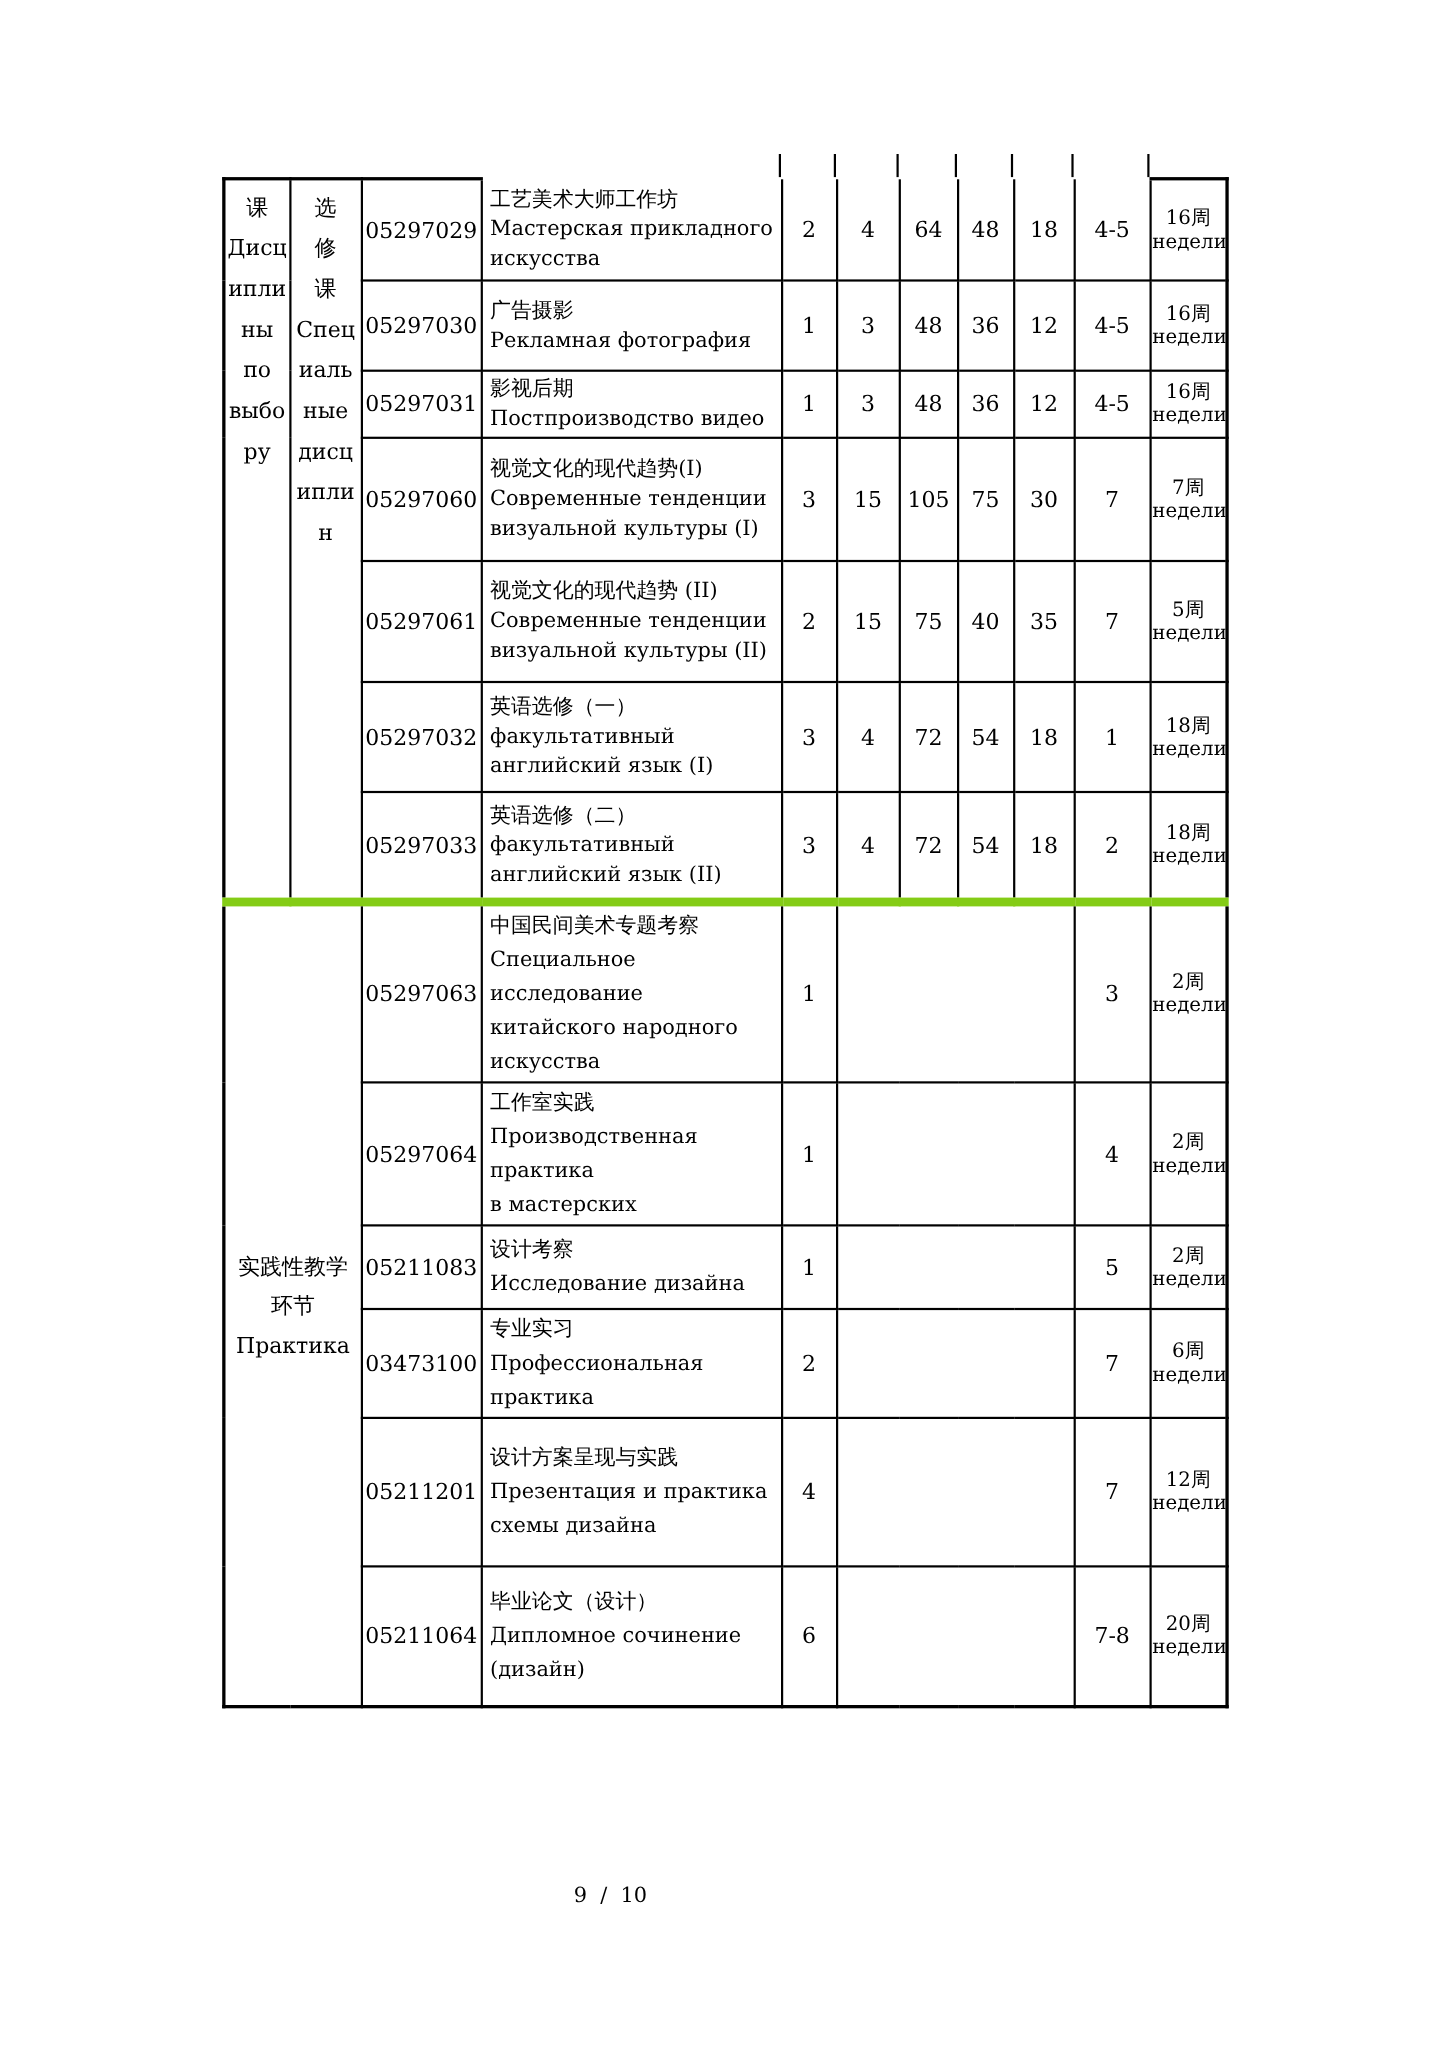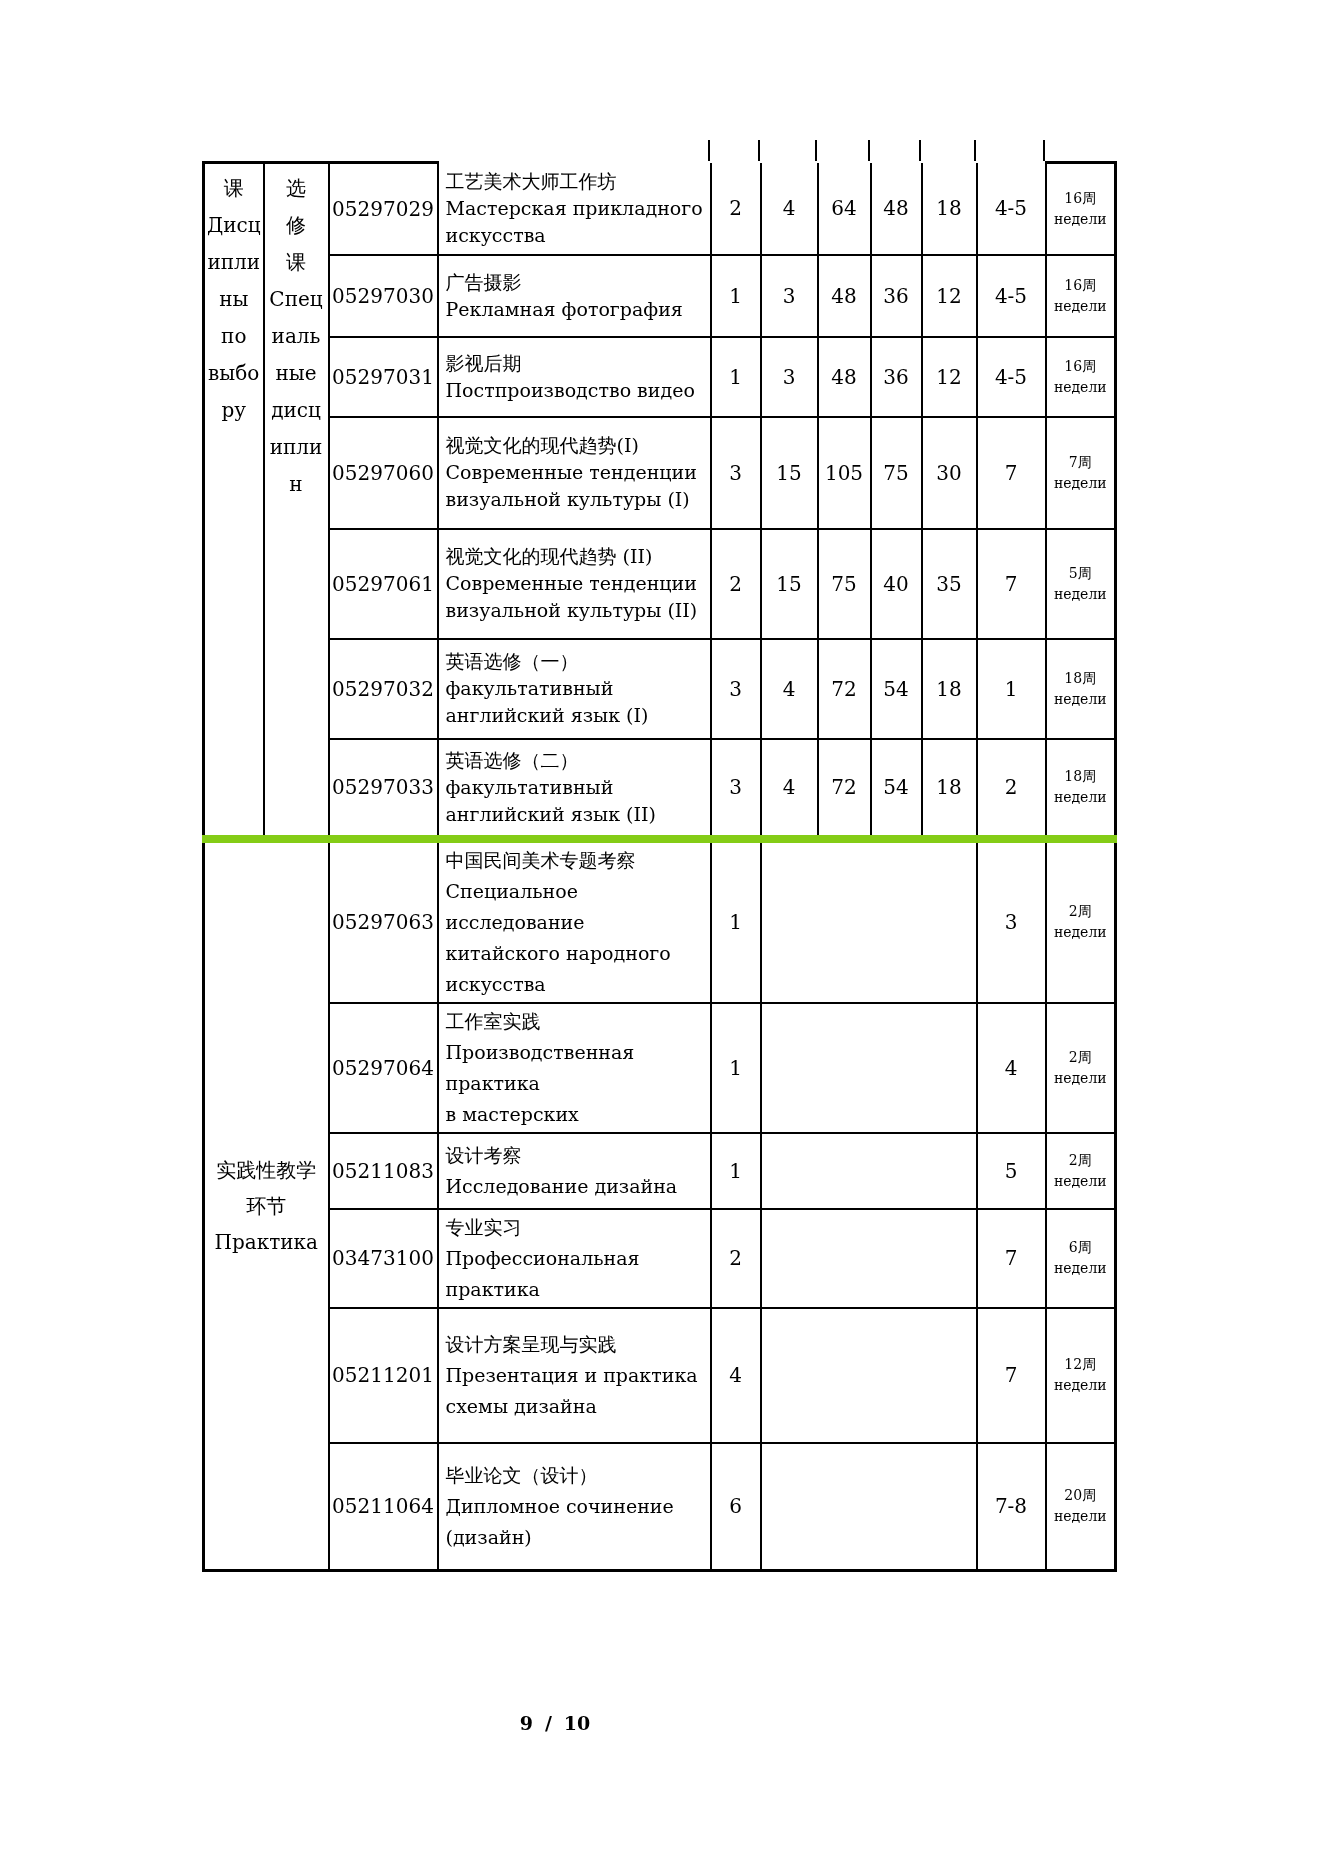--- a/index.html
+++ b/index.html
@@ -22,29 +22,29 @@
   td.pre{white-space:pre-line;}
   td.code{font-size:20px;}
   td.name{
     text-align:left;padding:2px 4px 2px 7px;font-size:19px;line-height:27px;margin-left:41px;
   }
   td.name-lower{line-height:31px;}
   td.cat{
     vertical-align:top;padding-top:6px;line-height:37px;font-size:20px;
   }
   td.cat-lower{vertical-align:middle;line-height:36px;padding:0 2px;font-size:20px;}
-  td.dur{font-size:14px;line-height:21px;padding:0 1px;}
+  td.dur{font-size:18px;line-height:21px;padding:0 1px;}
   
   td.no-top{border-top-style:hidden;}
   tr.section-start > td{border-top:8px solid #84cc16;}
   
   .tick{position:absolute;top:-21px;width:2px;height:21px;background:#000;}
   .footer{
     position:absolute;top:1712px;left:0;width:1110px;text-align:center;
-    font-weight:bold;font-size:19px;
+    font-weight:normal;font-size:19px;
   }
   .footer span{margin:0 6px;}
 </style>
 </head>
 <body>
 
 <div class="table-wrap">
 
   <div>
     <div class="tick" style="left:506px"></div>
@@ -108,21 +108,21 @@
 Рекламная фотография</td>
       <td>1</td>
       <td>3</td>
       <td>48</td>
       <td>36</td>
       <td>12</td>
       <td>4-5</td>
       <td class="dur pre">16周
 недели</td>
     </tr>
-    <tr style="height:80px">
+    <tr style="height:61px">
       <td class="code">05297031</td>
       <td class="name pre">影视后期
 Постпроизводство видео</td>
       <td>1</td>
       <td>3</td>
       <td>48</td>
       <td>36</td>
       <td>12</td>
       <td>4-5</td>
       <td class="dur pre">16周

